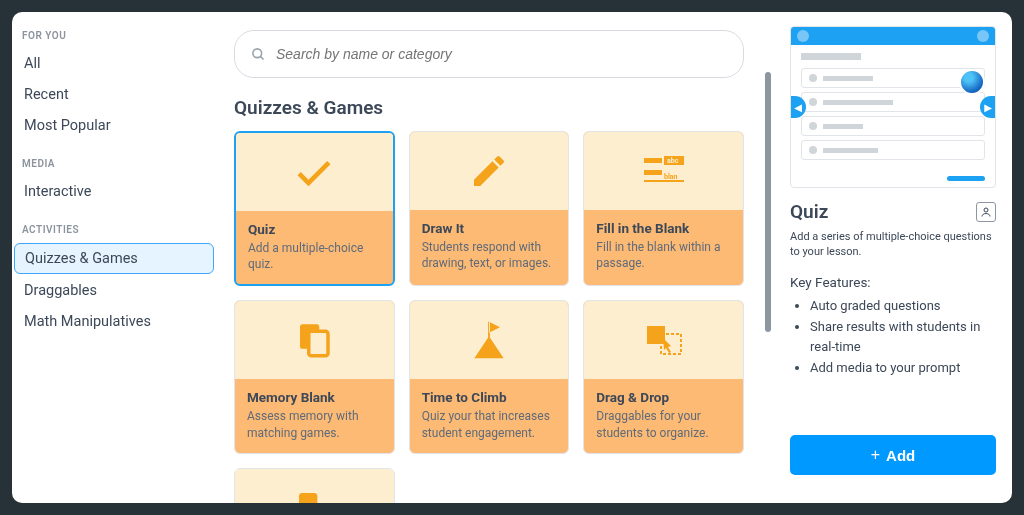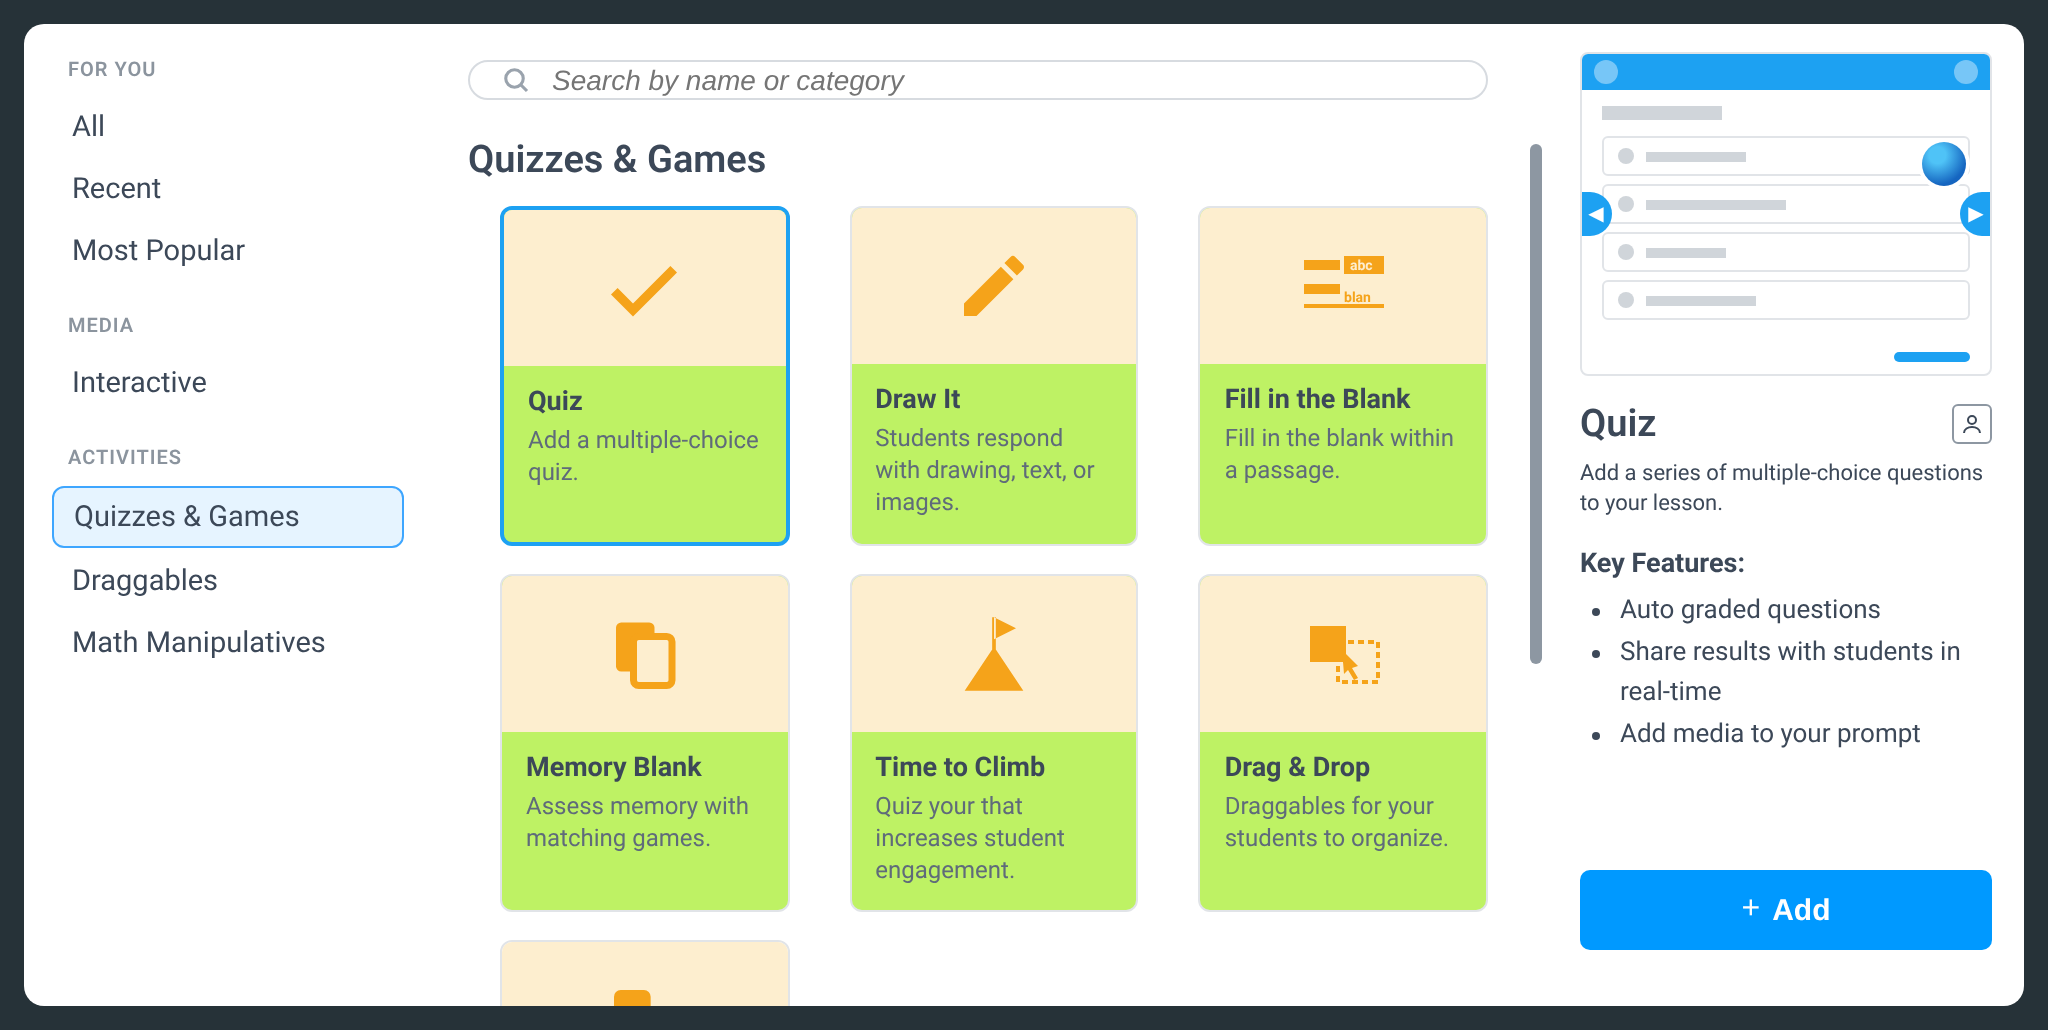--- a/index.html
+++ b/index.html
@@ -24,21 +24,21 @@
       width: 1000px;
       height: 491px;
       display: flex;
       overflow: hidden;
       position: relative;
     }
     
     
     .sidebar {
       width: 204px;
-      padding: 18px 14px;
+      padding: 18px 2px;
       flex-shrink: 0;
     }
     
     .sidebar-section-title {
       font-size: 10px;
       font-weight: 600;
       color: #8b949e;
       letter-spacing: 0.5px;
       margin-bottom: 8px;
       padding-left: 8px;
@@ -65,21 +65,21 @@
     
     
     .main {
       flex: 1;
       padding: 18px 18px 0 18px;
       overflow-y: auto;
     }
     
     .search-bar {
       width: 100%;
-      height: 20px;
+      height: 48px;
       border: 1px solid #d7dbe0;
       border-radius: 20px;
       display: flex;
       align-items: center;
       padding: 0 16px;
       margin-bottom: 18px;
     }
     
     .search-icon {
       color: #9aa3ad;
@@ -109,22 +109,21 @@
       display: grid;
       grid-template-columns: repeat(3, 1fr);
       gap: 14px;
     }
     
     .activity-card {
       border: 1px solid #e1e4e8;
       border-radius: 6px;
       overflow: hidden;
       cursor: pointer;
-      background: #bef264;
-      margin-left: 16px;
+      background: #fdba74;
     }
     
     .activity-card.selected {
       border: 2px solid #1da1f2;
     }
     
     .card-image {
       height: 78px;
       background: #fdeecf;
       display: flex;
@@ -299,21 +298,21 @@
     
     .panel-desc {
       font-size: 11px;
       color: #3c4858;
       margin-bottom: 14px;
       line-height: 1.4;
     }
     
     .panel-features-title {
       font-size: 13.5px;
-      font-weight: 700;
+      font-weight: 400;
       color: #3c4858;
       margin-bottom: 6px;
     }
     
     .panel-features {
       font-size: 13px;
       color: #3c4858;
       padding-left: 20px;
       line-height: 1.5;
     }

